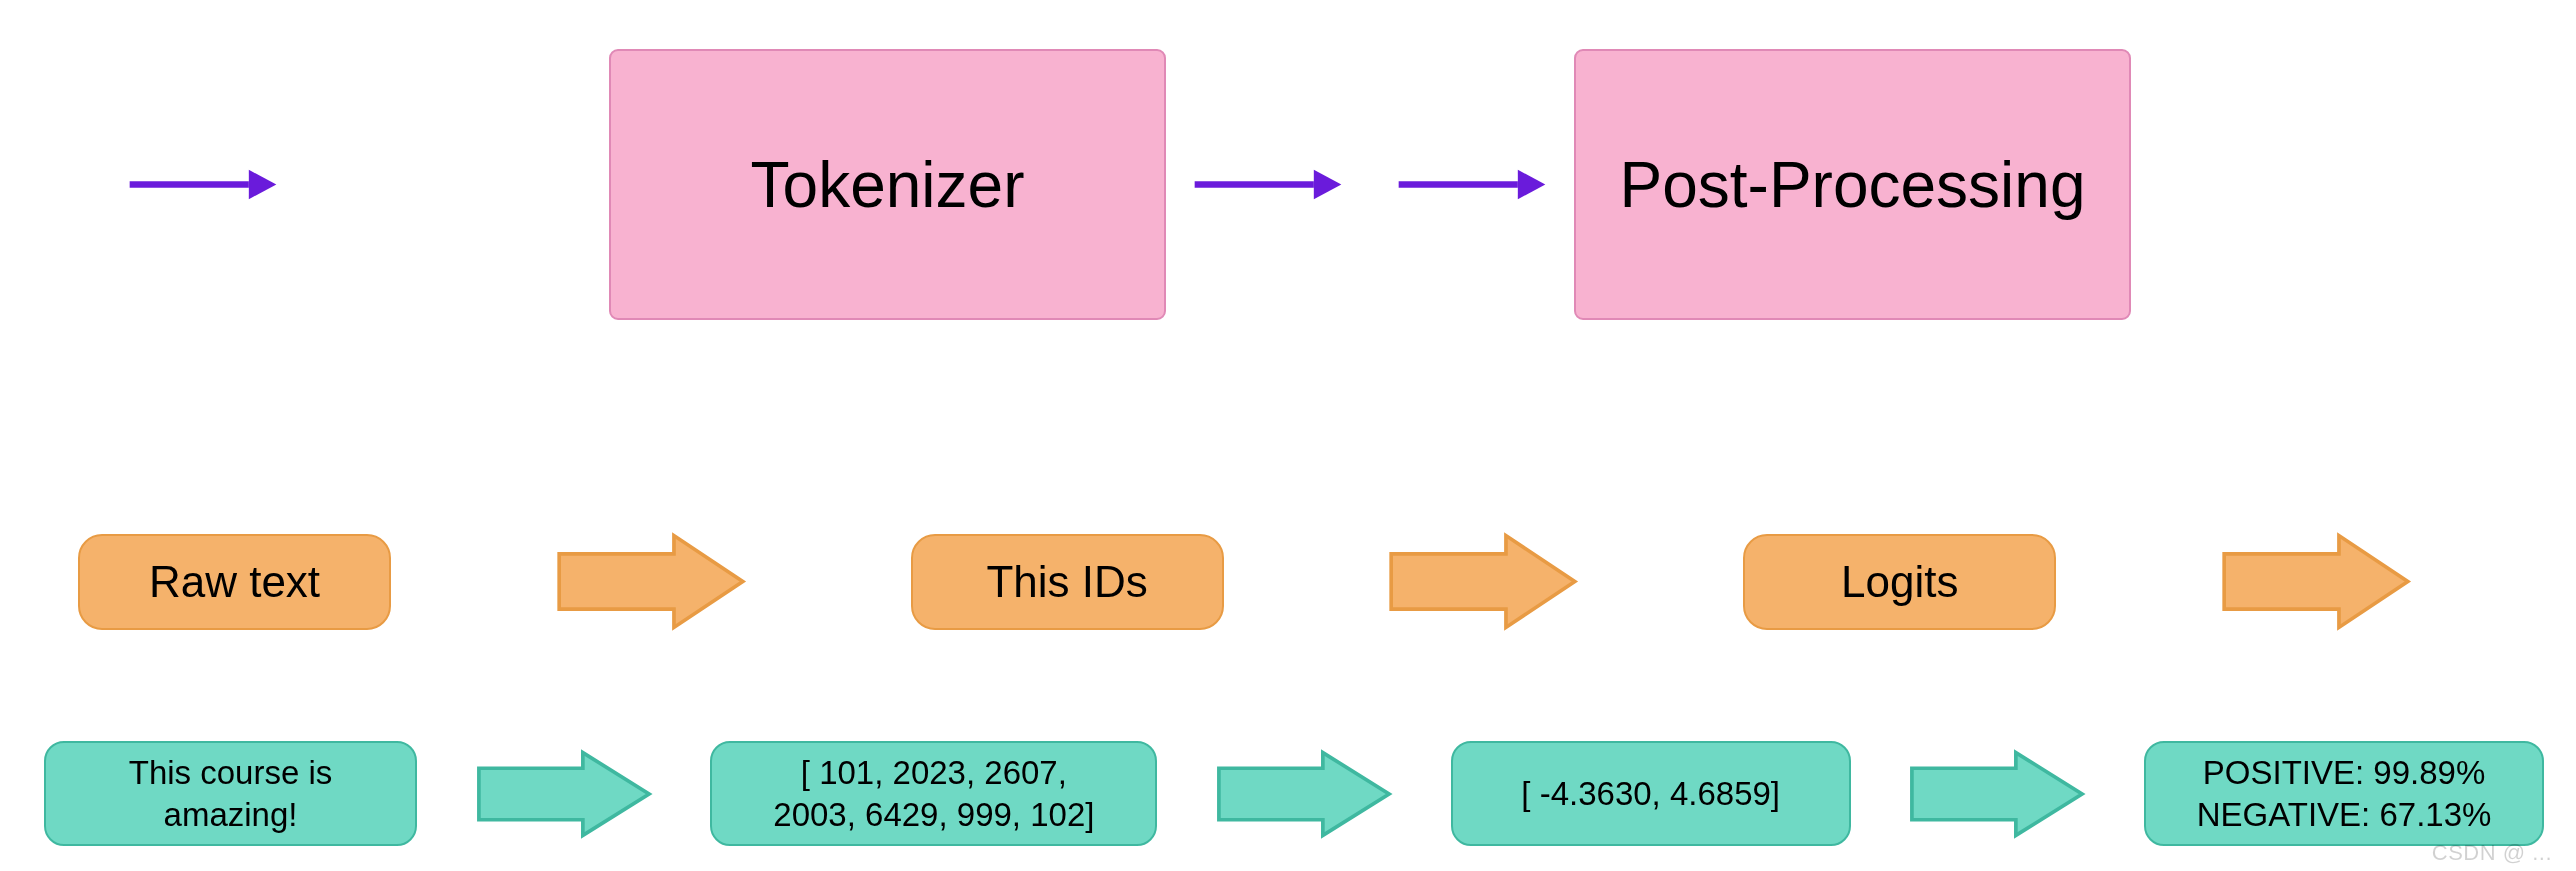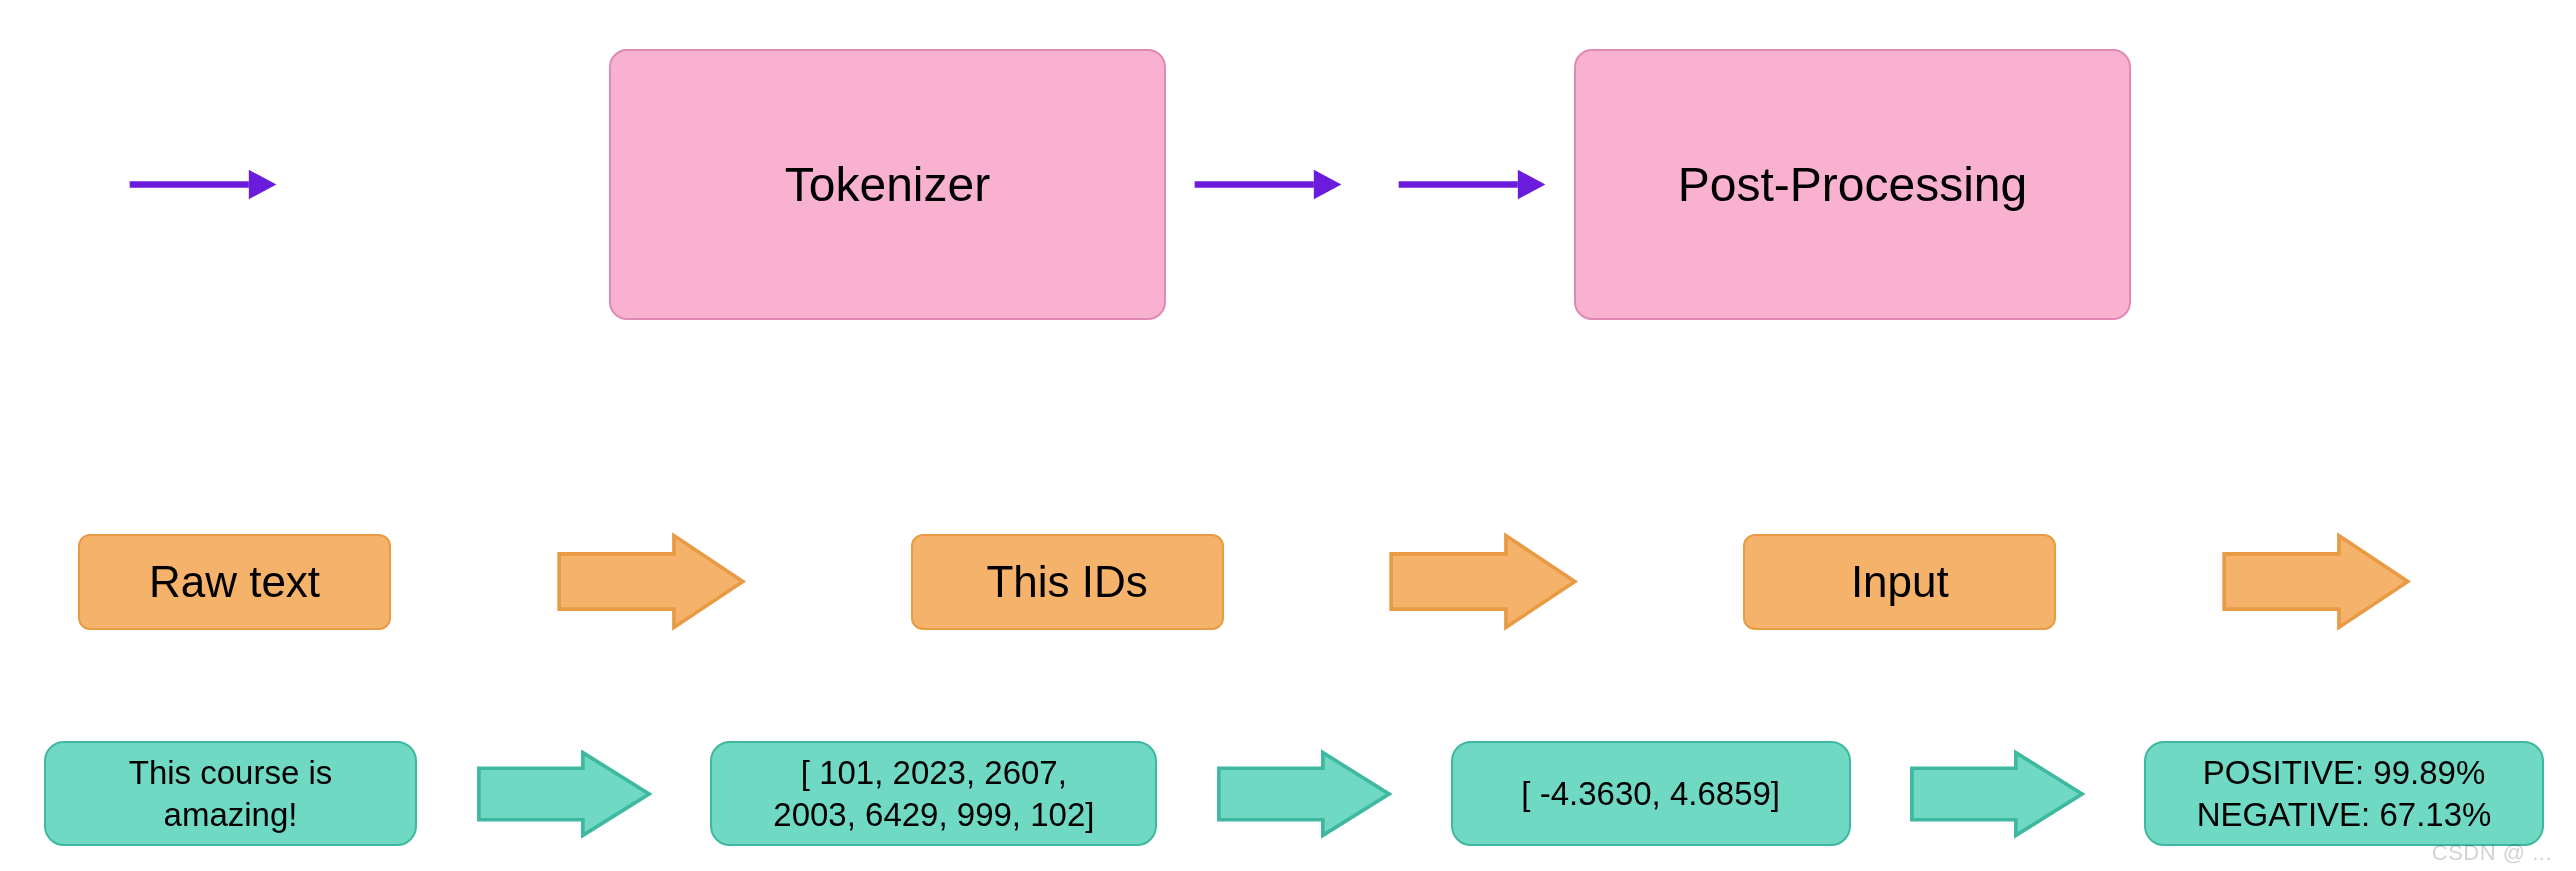--- a/index.html
+++ b/index.html
@@ -20,26 +20,26 @@
     top: 37px;
     left: 0;
     width: 100%;
     height: 295px;
     display: flex;
     align-items: center;
   }
   .pink-box {
     background: #F8B2D0;
     border: 2.8px solid #E089B6;
-    border-radius: 18px;
+    border-radius: 9px;
     height: 267px;
     display: flex;
     align-items: center;
     justify-content: center;
-    font-size: 48px;
+    font-size: 64px;
     font-weight: 400;
     color: #000;
     flex-shrink: 0;
   }
   .pb1 { width: 553px; margin-left: 304px; }
   .pb2 { width: 553px; }
   .pb3 { width: 553px; }
 
   .purple-arrow {
     flex-shrink: 0;
@@ -51,21 +51,21 @@
     top: 526px;
     left: 0;
     width: 100%;
     height: 111px;
     display: flex;
     align-items: center;
   }
   .orange-box {
     background: #F5B26B;
     border: 2.8px solid #E89B44;
-    border-radius: 12px;
+    border-radius: 24px;
     height: 92px;
     display: flex;
     align-items: center;
     justify-content: center;
     font-size: 44px;
     font-weight: 400;
     flex-shrink: 0;
   }
   .ob1 { width: 309px; margin-left: 78px; }
   .ob2 { width: 309px; }
@@ -170,21 +170,21 @@
 
   <div class="gap"></div>
 
   <svg class="block-arrow" width="194" height="101" viewBox="0 0 210 110">
     <polygon points="5,25 130,25 130,5 205,55 130,105 130,85 5,85" fill="#F5B26B" stroke="#E89B44" stroke-width="4"></polygon>
   </svg>
 
   <div class="gap"></div>
 
   <div class="orange-box ob3">
-    <span>Input</span>
+    <span>Logits</span>
   </div>
 
   <div class="gap"></div>
 
   <svg class="block-arrow" width="194" height="101" viewBox="0 0 210 110">
     <polygon points="5,25 130,25 130,5 205,55 130,105 130,85 5,85" fill="#F5B26B" stroke="#E89B44" stroke-width="4"></polygon>
   </svg>
 
   <div class="gap"></div>
 

